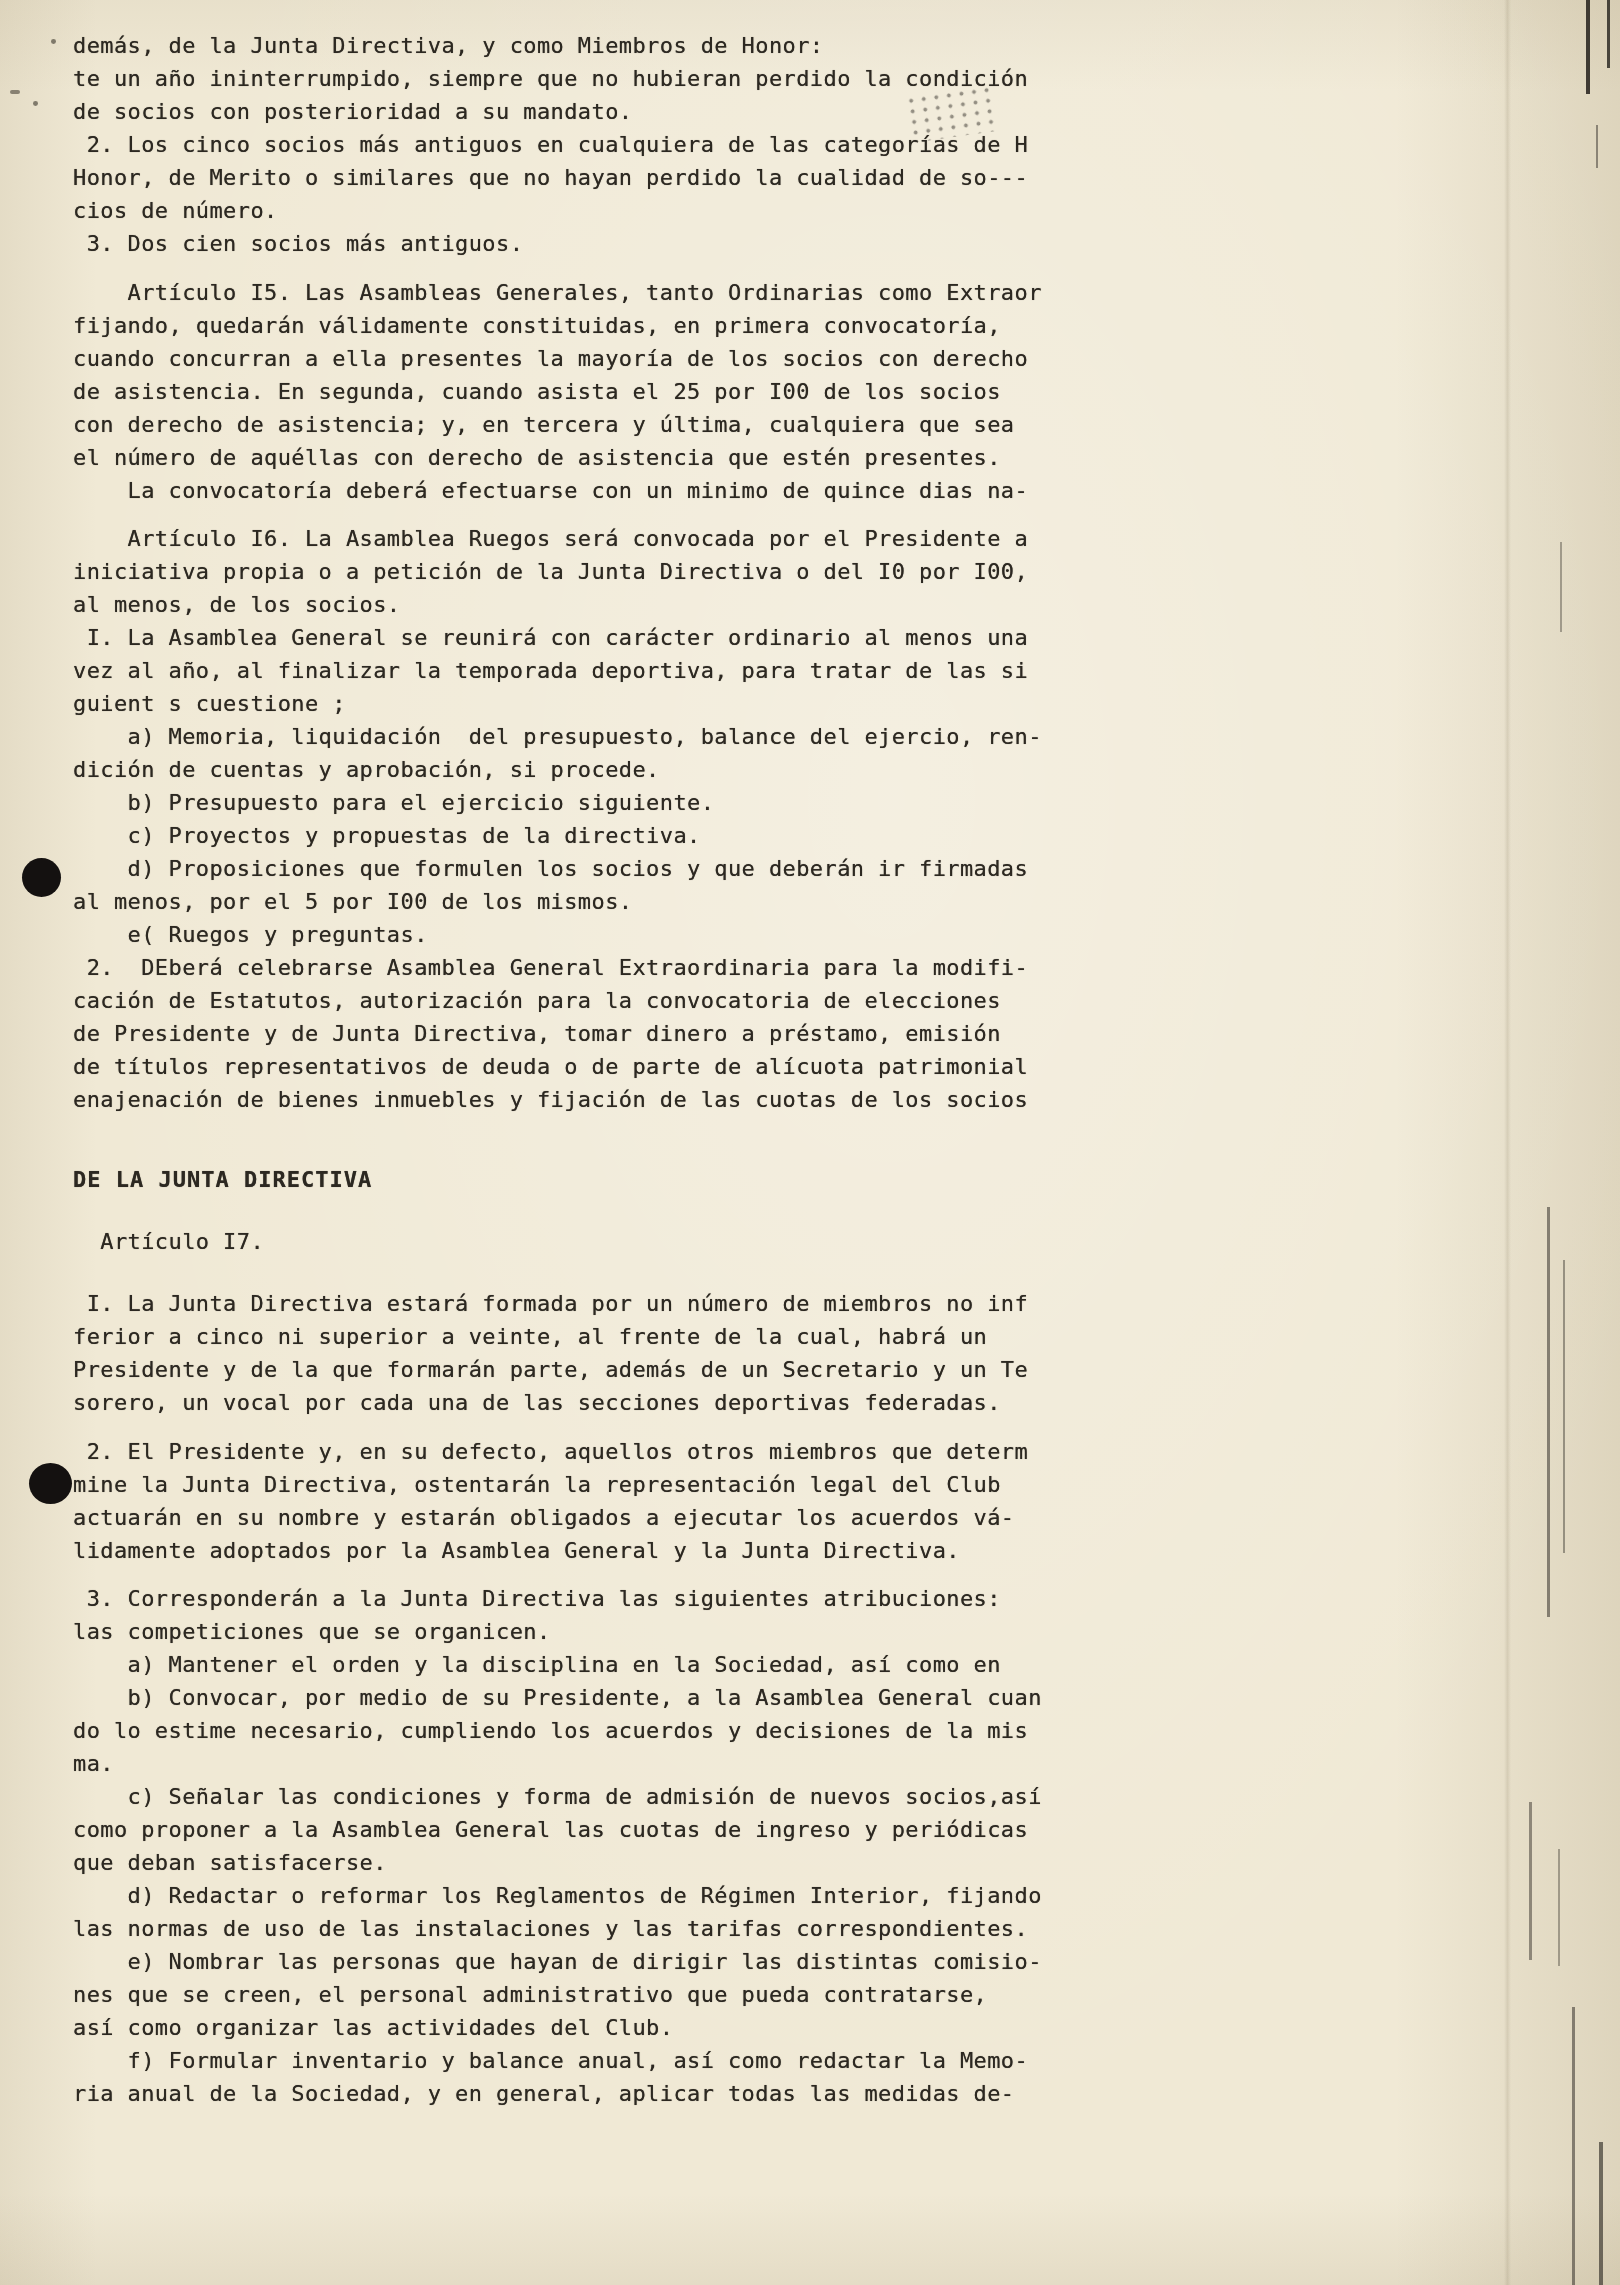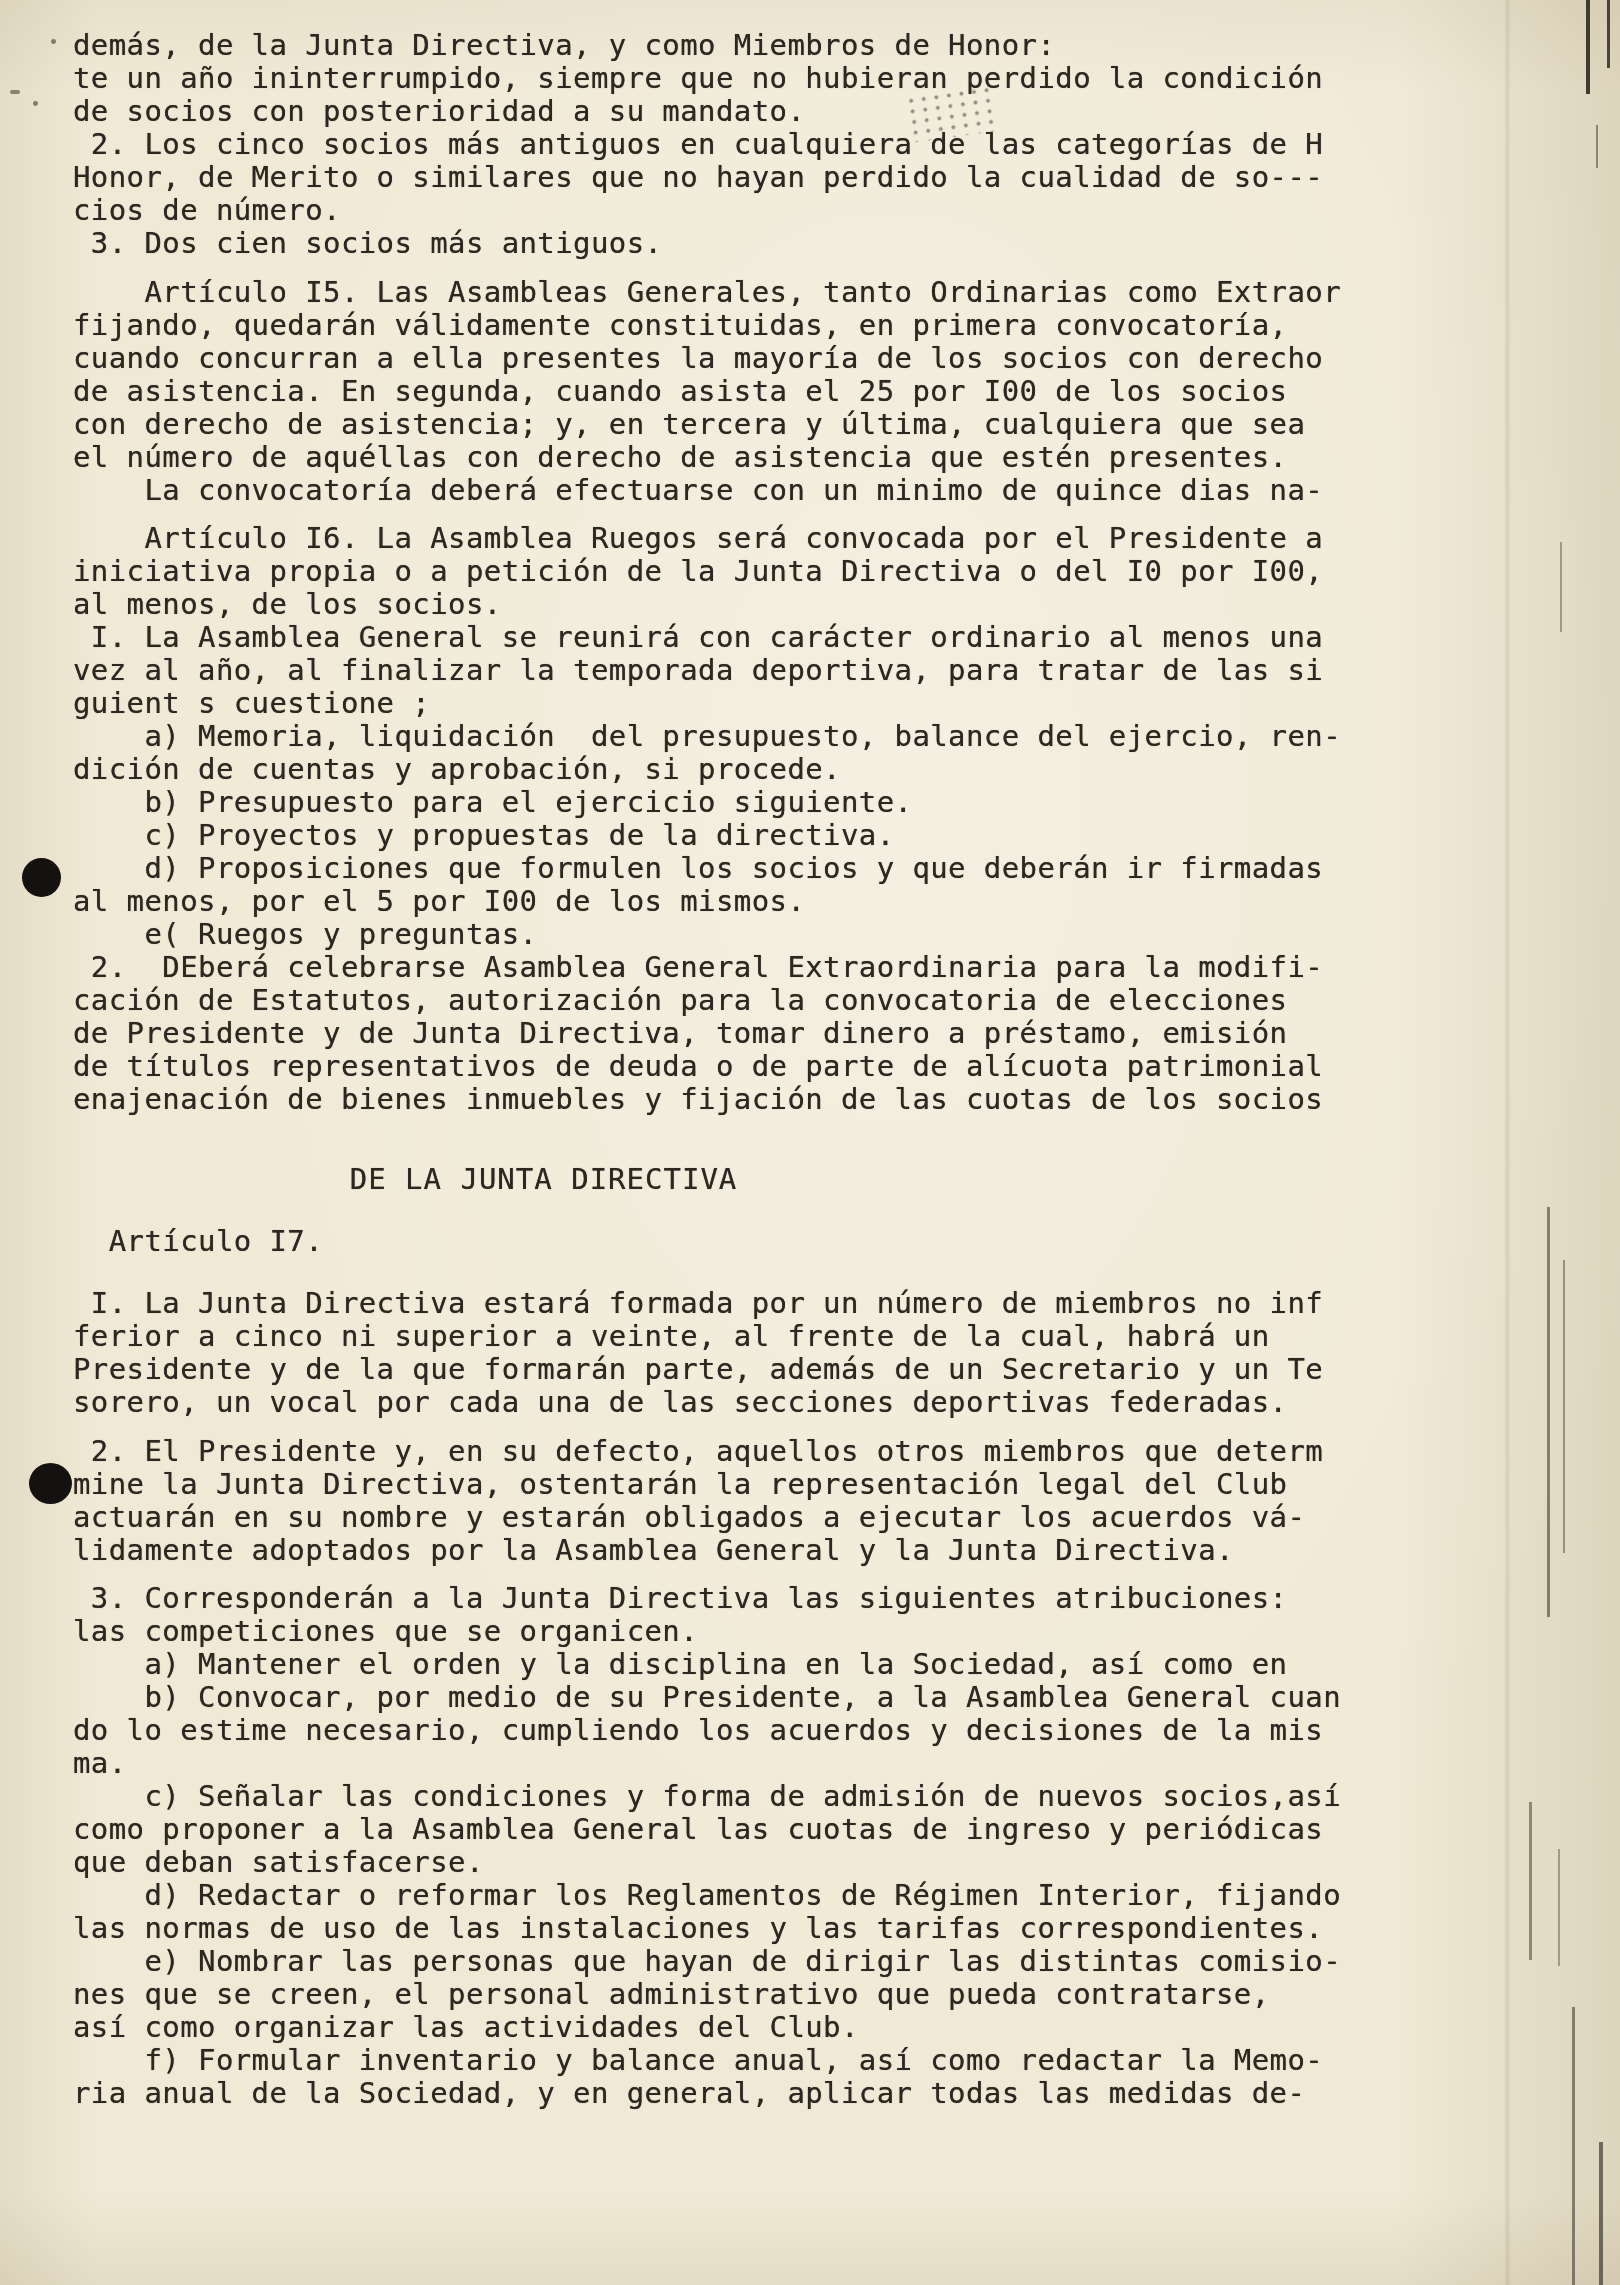--- a/index.html
+++ b/index.html
@@ -21,30 +21,29 @@
       linear-gradient(90deg, rgba(125,105,62,0.10), rgba(125,105,62,0) 6%, rgba(125,105,62,0) 86%, rgba(125,105,62,0.16)),
       linear-gradient(180deg, rgba(125,105,62,0.07), rgba(125,105,62,0) 4%, rgba(125,105,62,0) 96%, rgba(125,105,62,0.10)),
       var(--paper);
   }
   .text-column{
     position:absolute;
     left:0;top:29px;
     width:941px;
     padding-left:73px;
     color:var(--ink);
-    font-size:29px;
+    font-size:22px;
     line-height:33px;
     letter-spacing:0.4px;
     text-shadow:0 0 0.7px rgba(44,40,33,0.75);
   }
   .block{margin:0 0 15.6px 0;}
   .line{white-space:pre;}
   .block.heading{
-    text-align:center;
-    font-weight:normal;
+    font-weight:bold;
     margin-top:47px;
     margin-bottom:29px;
     letter-spacing:1px;
   }
   .block.article-title{margin-top:12px;margin-bottom:29px;}
   
   .ink-blob{
     position:absolute;
     background:#141110;
     border-radius:50%;

